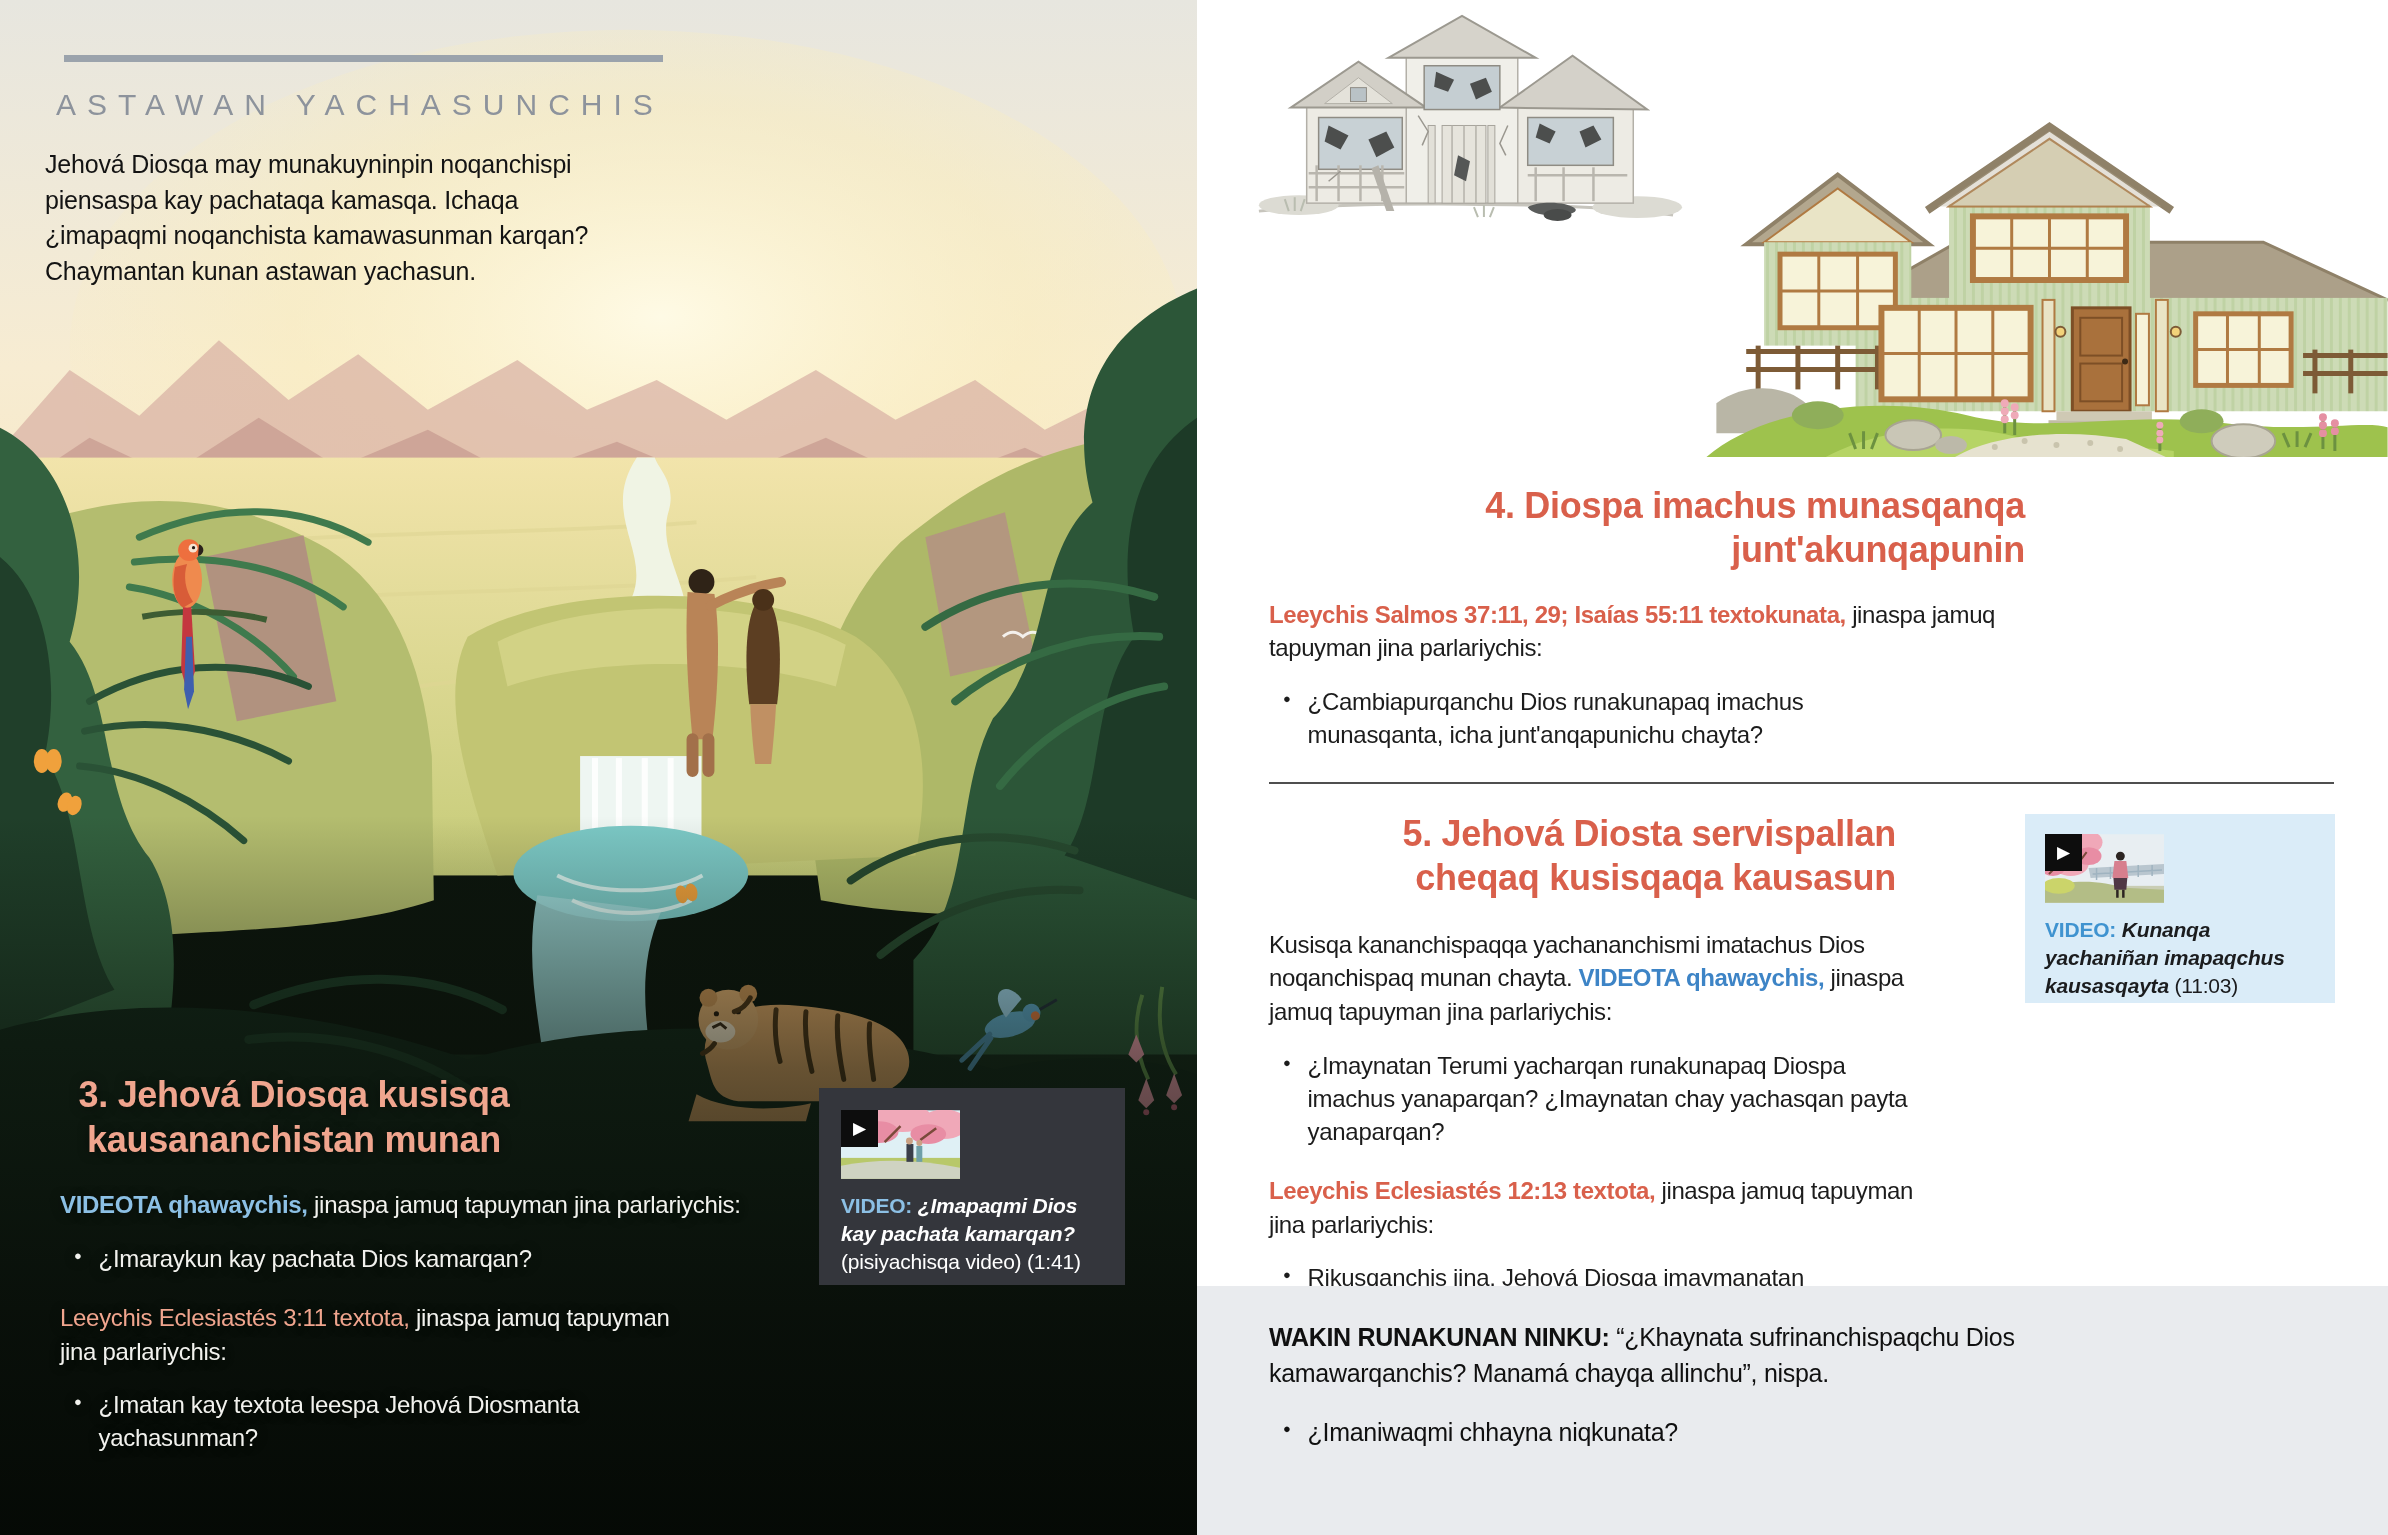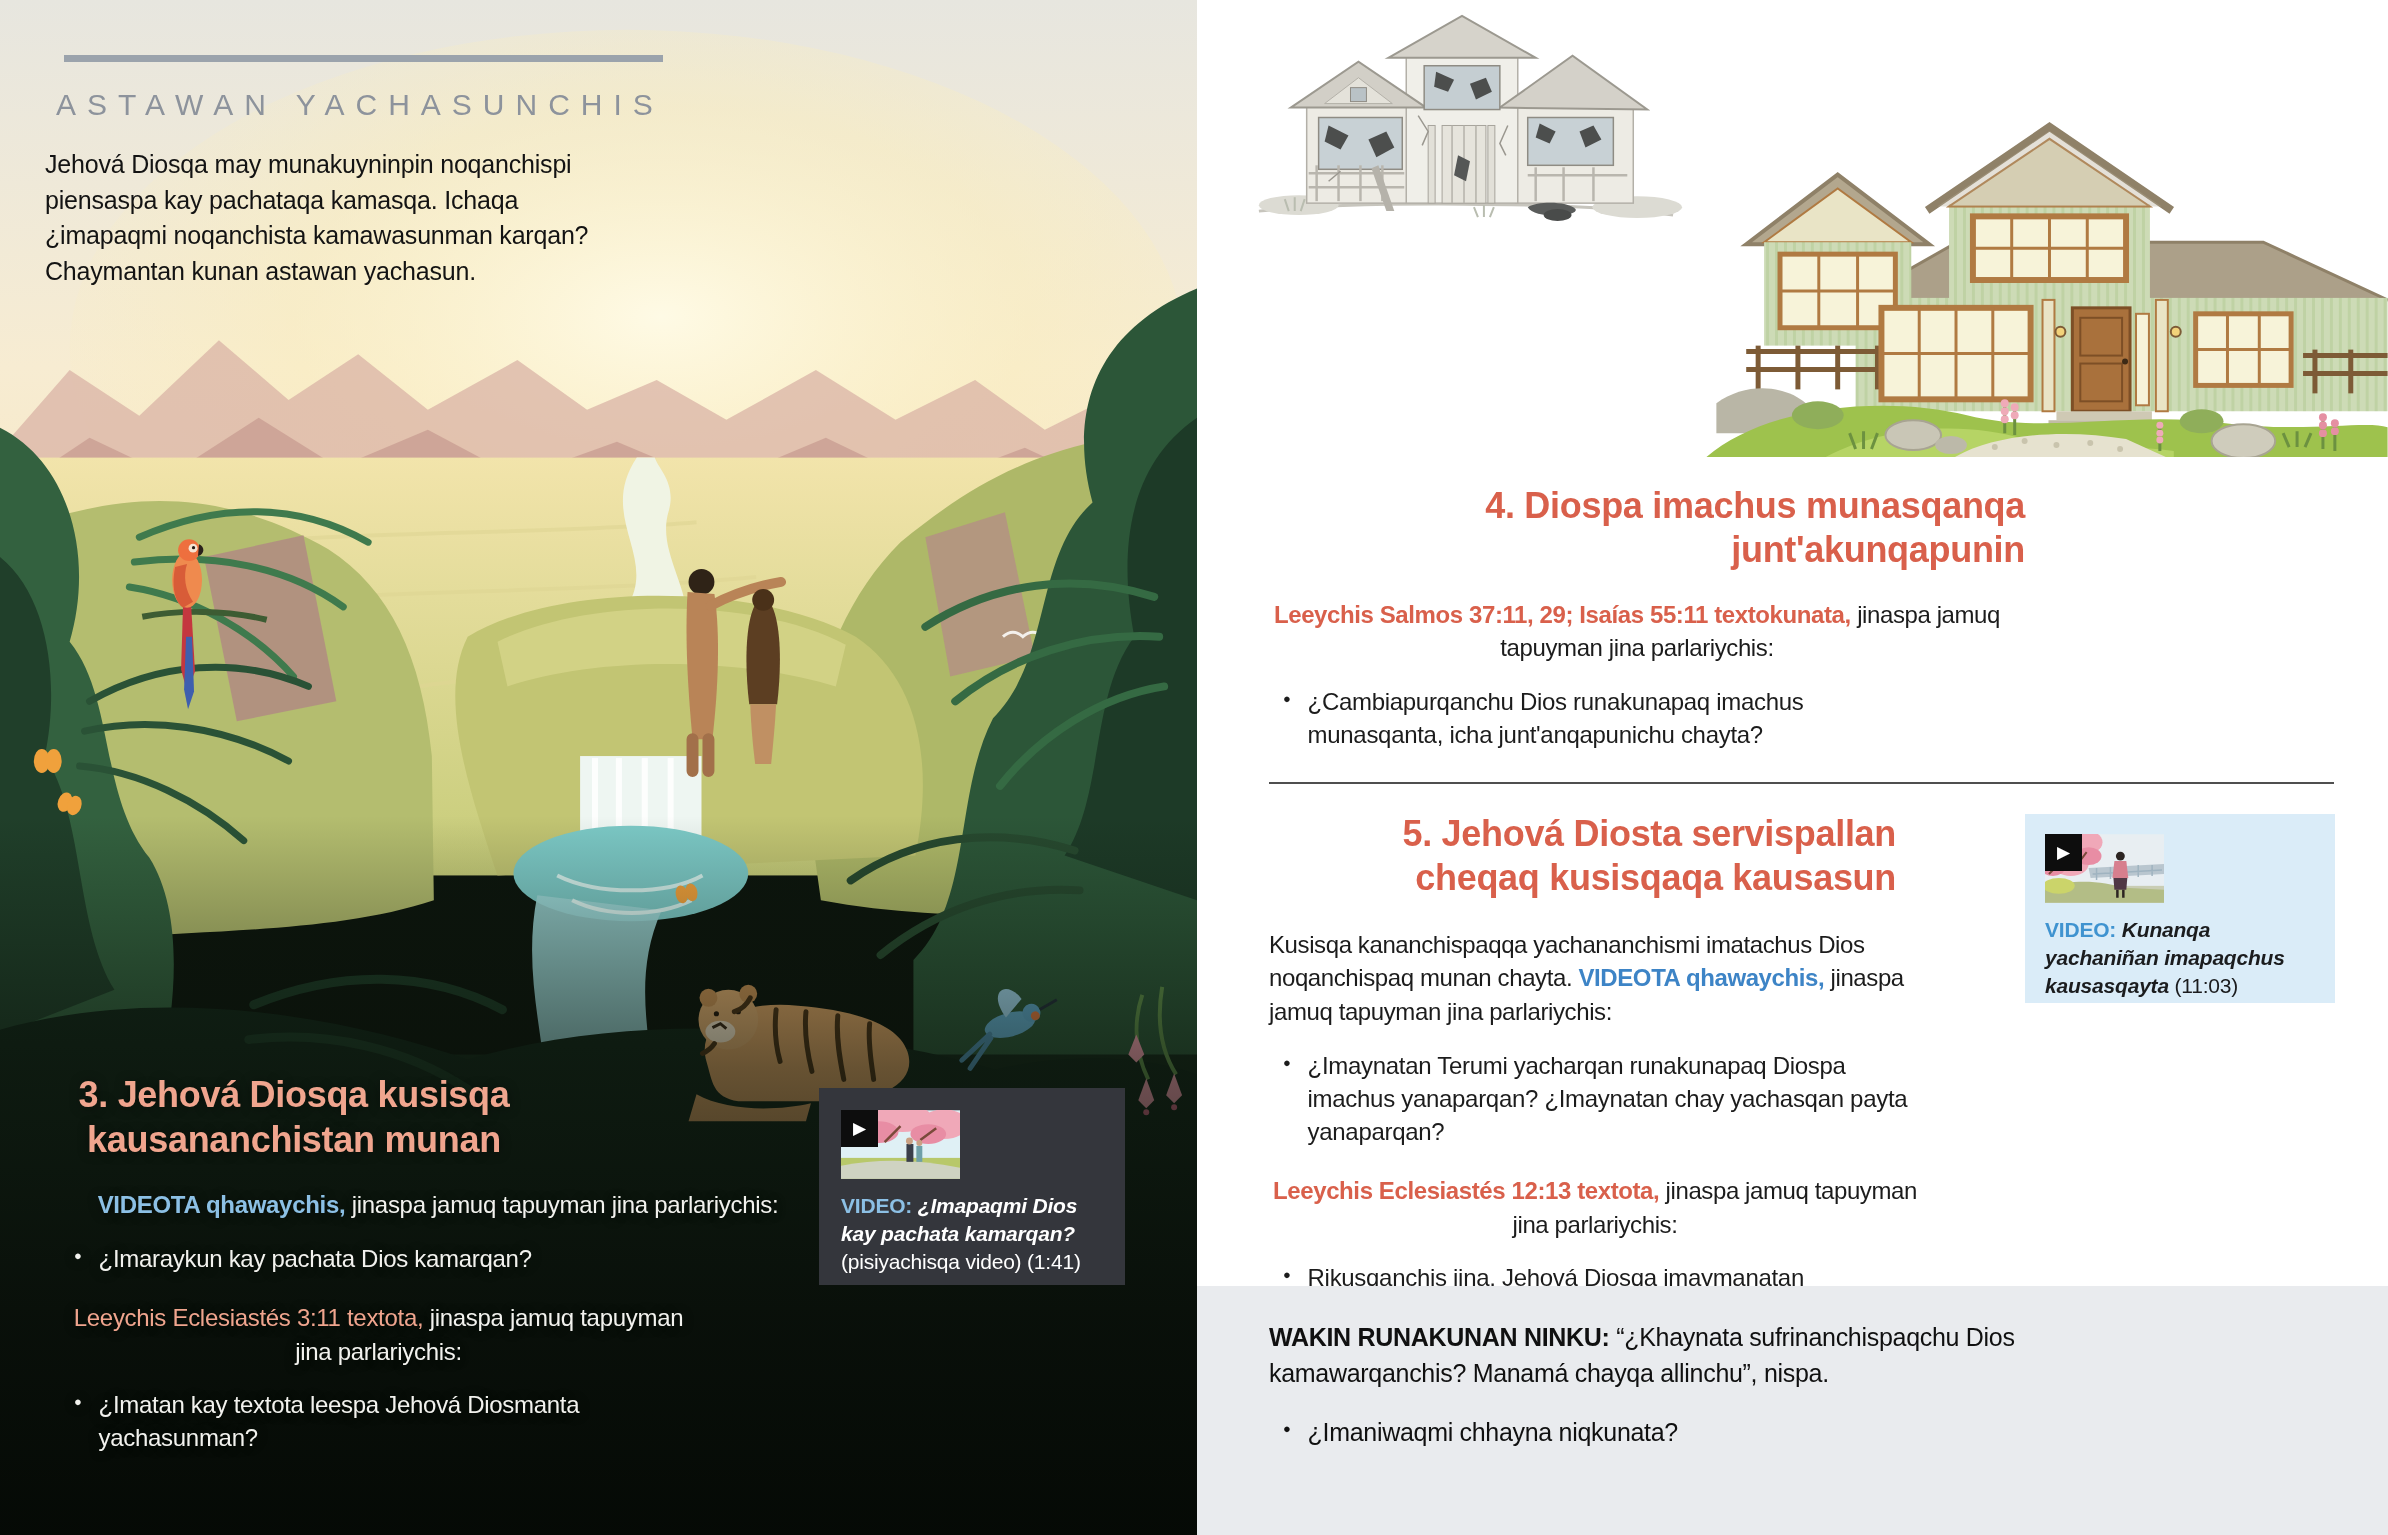--- a/index.html
+++ b/index.html
@@ -12,21 +12,21 @@
   
   .kicker-rule{position:absolute;left:64px;top:55px;width:599px;height:7px;background:#9ba3ac;}
   .kicker{position:absolute;left:48px;top:80px;margin:8px;font-size:30px;font-weight:normal;
           letter-spacing:11px;color:#8d939c;}
   .intro{position:absolute;left:45px;top:147px;width:555px;margin:0;font-size:25px;
          line-height:1.42;letter-spacing:-0.2px;color:#131313;}
   .sec3{position:absolute;left:60px;top:1073px;width:736px;color:#f2f2ee;
         text-shadow:0 1px 12px rgba(0,0,0,.45);}
   .h-salmon{margin:0;width:468px;font-size:36px;line-height:1.24;letter-spacing:-0.3px;
             font-weight:bold;color:#f0a58e;text-align:center;}
-  .lead{margin:26px 0 0 0;font-size:24px;line-height:1.4;letter-spacing:-0.3px;width:756px;text-align:center;}
+  .lead{margin:26px 0 0 0;font-size:24px;line-height:1.4;letter-spacing:-0.3px;width:756px;}
   .lead.narrow{width:637px;}
   .cta-blue-dark{color:#8cc0e5;font-weight:bold;cursor:pointer;}
   .cta-salmon{color:#f0a58e;font-weight:normal;cursor:pointer;}
   .cta-red{color:#d9604b;font-weight:bold;cursor:pointer;}
   .cta-blue{color:#3d84c6;font-weight:bold;cursor:pointer;}
   .bullet{display:flex;gap:17px;margin:20px 0 0 14px;font-size:24px;line-height:1.38;
           letter-spacing:-0.3px;width:657px;}
   .bullet .dot{font-size:13px;transform:translateY(5px);flex:0 0 auto;}
   
   .video-card{position:absolute;box-sizing:border-box;}

